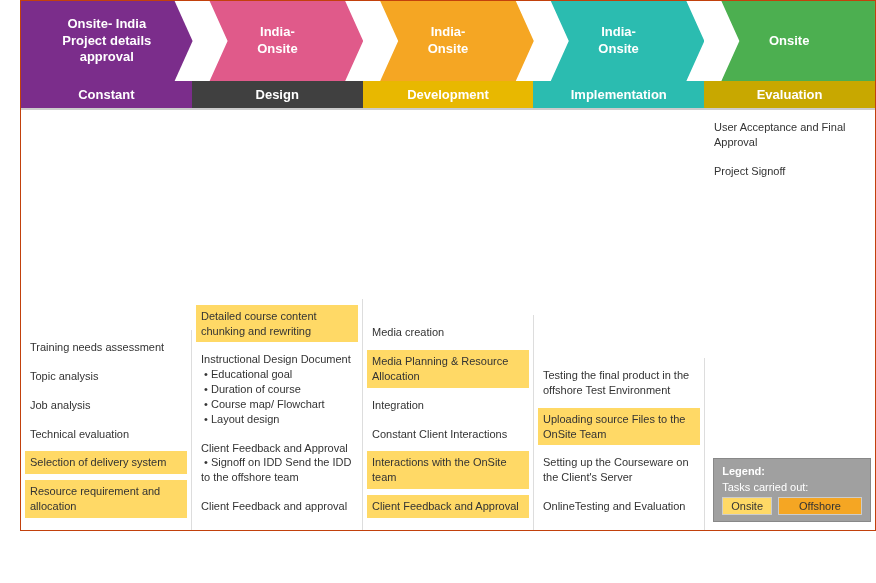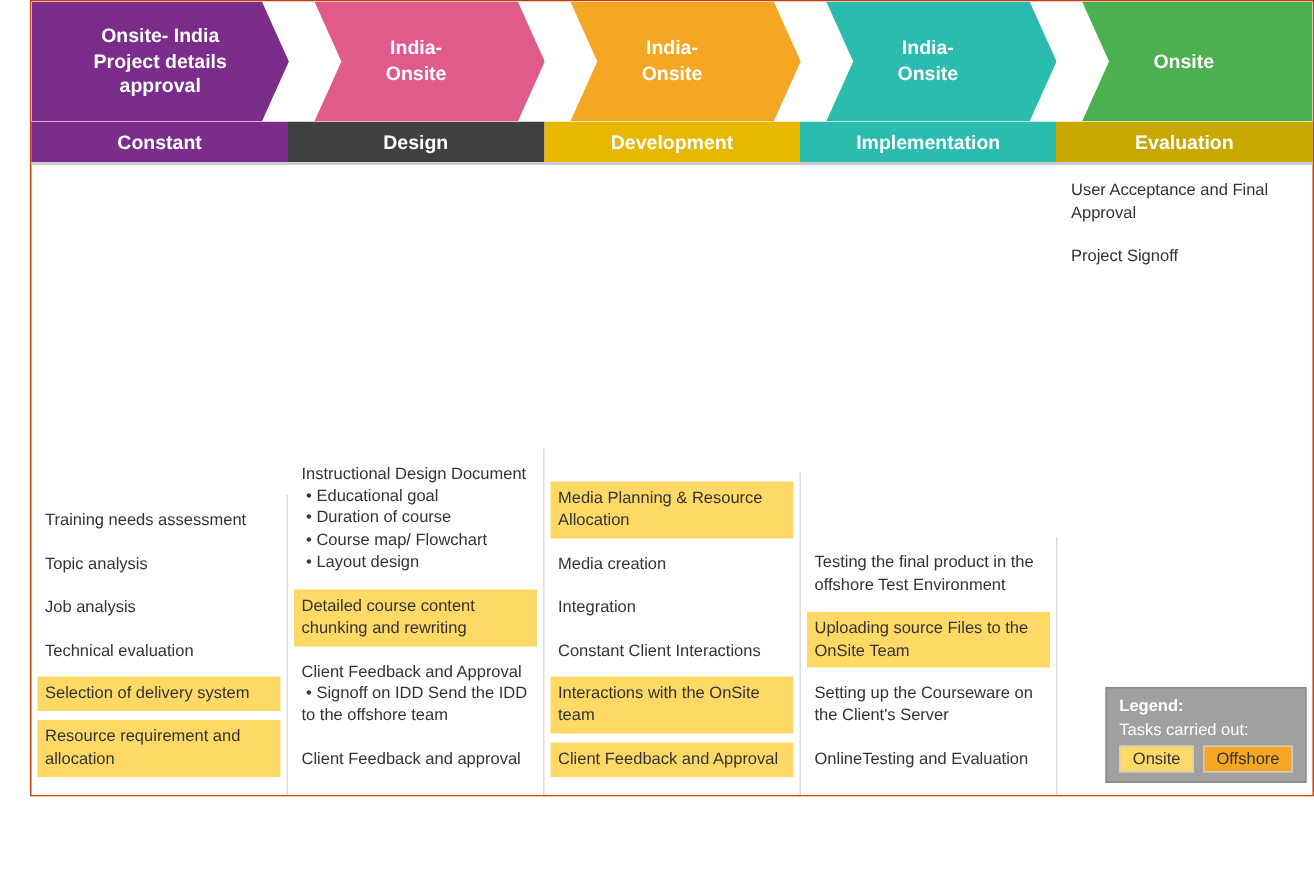--- a/index.html
+++ b/index.html
@@ -148,21 +148,21 @@
       background: #FFD966;
       border: 1px solid #ccc;
       padding: 2px 8px;
       font-size: 11px;
       color: #333;
     }
 
     .legend-offshore {
       background: #F5A623;
       border: 1px solid #ccc;
-      padding: 2px 8px;
+      padding: 2px 20px;
       font-size: 11px;
       color: #333;
     }
 
     .wrapper {
       position: relative;
       border: 1px solid #c2410c;
       margin-left: 20px;
     }
   </style>
@@ -227,38 +227,38 @@
     <div class="content-col">
       <div class="item item-plain">Training needs assessment</div>
       <div class="item item-plain">Topic analysis</div>
       <div class="item item-plain">Job analysis</div>
       <div class="item item-plain">Technical evaluation</div>
       <div class="item item-yellow">Selection of delivery system</div>
       <div class="item item-yellow">Resource requirement and allocation</div>
     </div>
 
     <div class="content-col">
+      <div class="item item-yellow">Detailed course content chunking and rewriting</div>
       <div class="item item-plain">
         Instructional Design Document<br>
         &nbsp;• Educational goal<br>
         &nbsp;• Duration of course<br>
         &nbsp;• Course map/ Flowchart<br>
         &nbsp;• Layout design
       </div>
-      <div class="item item-yellow">Detailed course content chunking and rewriting</div>
       <div class="item item-plain">
         Client Feedback and Approval<br>
         &nbsp;• Signoff on IDD Send the IDD to the offshore team
       </div>
       <div class="item item-plain">Client Feedback and approval</div>
     </div>
 
     <div class="content-col">
+      <div class="item item-plain">Media creation</div>
       <div class="item item-yellow">Media Planning &amp; Resource Allocation</div>
-      <div class="item item-plain">Media creation</div>
       <div class="item item-plain">Integration</div>
       <div class="item item-plain">Constant Client Interactions</div>
       <div class="item item-yellow">Interactions with the OnSite team</div>
       <div class="item item-yellow">Client Feedback and Approval</div>
     </div>
 
     <div class="content-col">
       <div class="item item-plain">Testing the final product in the offshore Test Environment</div>
       <div class="item item-yellow">Uploading source Files to the OnSite Team</div>
       <div class="item item-plain">Setting up the Courseware on the Client's Server</div>

